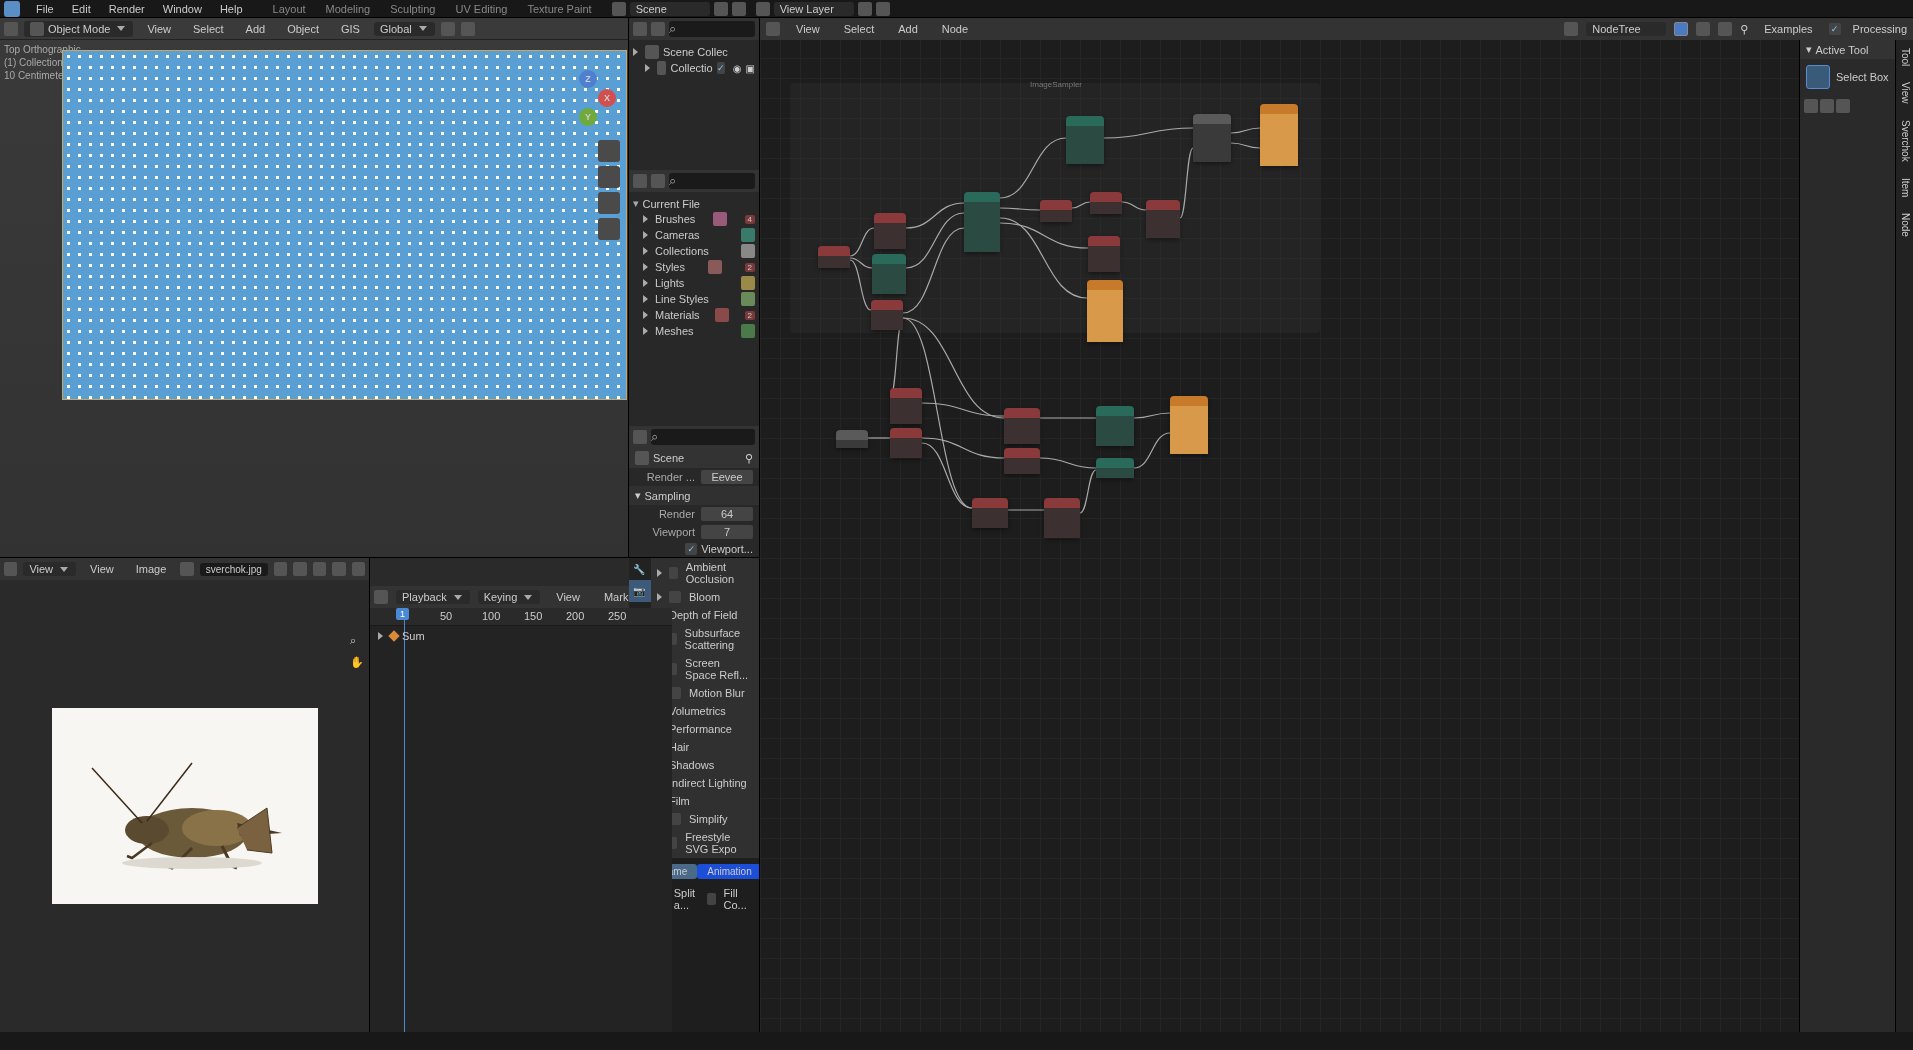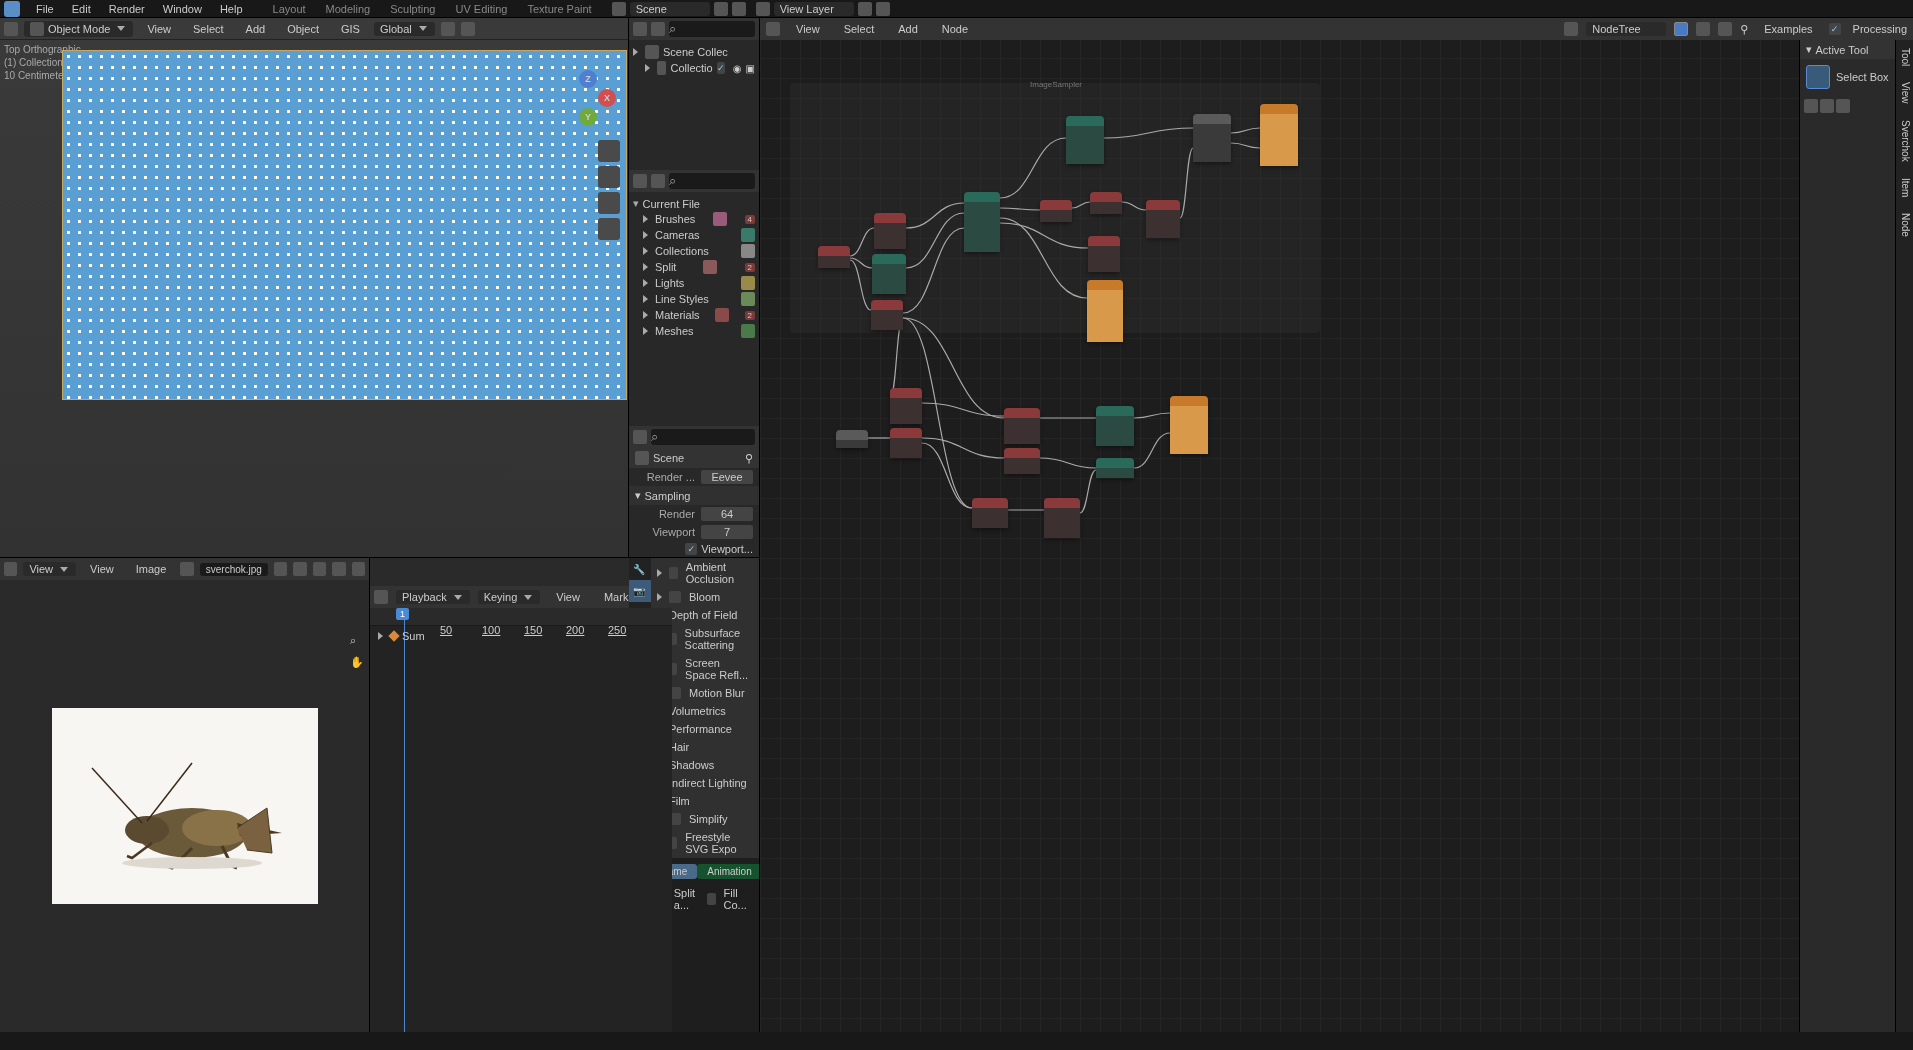--- a/index.html
+++ b/index.html
@@ -56,36 +56,36 @@
 .image-ed { width:370px; background:#2a2a2a; border-right:1px solid #000; display:flex; flex-direction:column; }
 .img-hdr { height:22px; background:#333; display:flex; align-items:center; padding:0 4px; gap:6px; }
 .img-name { background:#1a1a1a; padding:1px 6px; border-radius:3px; flex:1; max-width:100px; font-size:10px; }
 .img-canvas { flex:1; background:#2a2a2a; display:flex; align-items:center; justify-content:center; position:relative; }
 .img-box { width:266px; height:196px; background:#f8f6f2; position:relative; }
 .cricket { position:absolute; left:20px; top:50px; width:220px; height:120px; }
 .timeline { flex:1; background:#2a2a2a; display:flex; flex-direction:column; }
 .tl-hdr { height:22px; background:#333; display:flex; align-items:center; padding:0 4px; gap:8px; font-size:10px;margin-top:28px; }
 .tl-body { flex:1; position:relative; background:#232323; }
 .tl-ruler { height:18px; background:#2a2a2a; border-bottom:1px solid #1a1a1a; position:relative; font-size:9px; color:#888; }
-.tl-tick { position:absolute; top:16px;text-decoration:underline; }
+.tl-tick { position:absolute; top:2px; }
 .playhead { position:absolute; top:0; bottom:0; width:1px; background:#4a8ad4; left:34px; }
 .playhead::before { content:attr(data-f); position:absolute; top:0; left:-8px; background:#4a8ad4; color:#fff; padding:1px 4px; border-radius:2px; font-size:9px; }
 .right-sidebar { position:absolute; top:18px; right:0; width:110px; bottom:18px; background:#2a2a2a; border-left:1px solid #000; }
 .rs-hdr { background:#333; padding:3px 6px; display:flex; align-items:center; gap:4px; }
 .rs-tool { display:flex; align-items:center; gap:6px; padding:6px; }
 .rs-tool-icon { width:24px; height:24px; background:#3a5a7a; border-radius:3px; border:1px solid #5a8ad4; }
 .rs-tabs { position:absolute; right:0; top:18px; width:18px; bottom:18px; background:#222; display:flex; flex-direction:column; border-left:1px solid #000; }
 .rs-tab { writing-mode:vertical-rl; padding:8px 2px; font-size:10px; cursor:pointer; text-align:center; }
 .statusbar { position:absolute; bottom:0; left:0; right:0; height:18px; background:#181818; display:flex; align-items:center; padding:0 6px; font-size:10px; color:#888; }
 .tri { display:inline-block; width:0; height:0; border-left:4px solid transparent; border-right:4px solid transparent; border-top:5px solid #aaa; margin-left:3px; }
 .tri-r { border-top:4px solid transparent; border-bottom:4px solid transparent; border-left:5px solid #aaa; margin-right:3px; display:inline-block; width:0; height:0; }
 .sic { width:14px; height:14px; background:#555; border-radius:2px; display:inline-block; }
 .frame-label { position:absolute; font-size:8px; color:#888; }
 .toggle-btns { display:flex; gap:0; }
-.tbtn { background:#14532d; padding:2px 10px; border-radius:3px; font-size:10px; cursor:pointer; }
+.tbtn { background:#1d4ed8; padding:2px 10px; border-radius:3px; font-size:10px; cursor:pointer; }
 .tbtn.active { background:#4a6a8a; }
 .fc-row { display:flex; align-items:center; gap:4px; padding:2px 6px; font-size:10px; }
 .search-ico::before { content:"⌕"; font-size:13px; color:#aaa; }
 .ne-right { margin-left:auto; display:flex; gap:8px; align-items:center; }
 .pin-ico { width:14px; height:14px; border:1px solid #888; border-radius:2px; }
 .badge { background:#7a3a3a; border-radius:2px; padding:0 3px; font-size:8px; margin-left:auto; }
 .cat-ico { width:14px; height:14px; border-radius:2px; display:inline-block; }
 .tl-sum { position:absolute; left:8px; top:22px; display:flex; align-items:center; gap:4px; font-size:10px; }
 .tl-sum .dot { width:8px; height:8px; background:#d88a3a; transform:rotate(45deg); }
 </style>
@@ -205,21 +205,21 @@
             <span>Cameras</span>
             <span class="cat-ico" style="background:#3a7a6a;margin-left:auto"></span>
           </div>
           <div class="tree-row" style="padding-left: 12px;">
             <span class="tri-r"></span>
             <span>Collections</span>
             <span class="cat-ico" style="background:#888;margin-left:auto"></span>
           </div>
           <div class="tree-row" style="padding-left: 12px;">
             <span class="tri-r"></span>
-            <span>Split</span>
+            <span>Styles</span>
             <span class="cat-ico" style="background:#8a5a5a;margin-left:auto"></span>
             <span class="badge">2</span>
           </div>
           <div class="tree-row" style="padding-left: 12px;">
             <span class="tri-r"></span>
             <span>Lights</span>
             <span class="cat-ico" style="background:#9a8a4a;margin-left:auto"></span>
           </div>
           <div class="tree-row" style="padding-left: 12px;">
             <span class="tri-r"></span>

